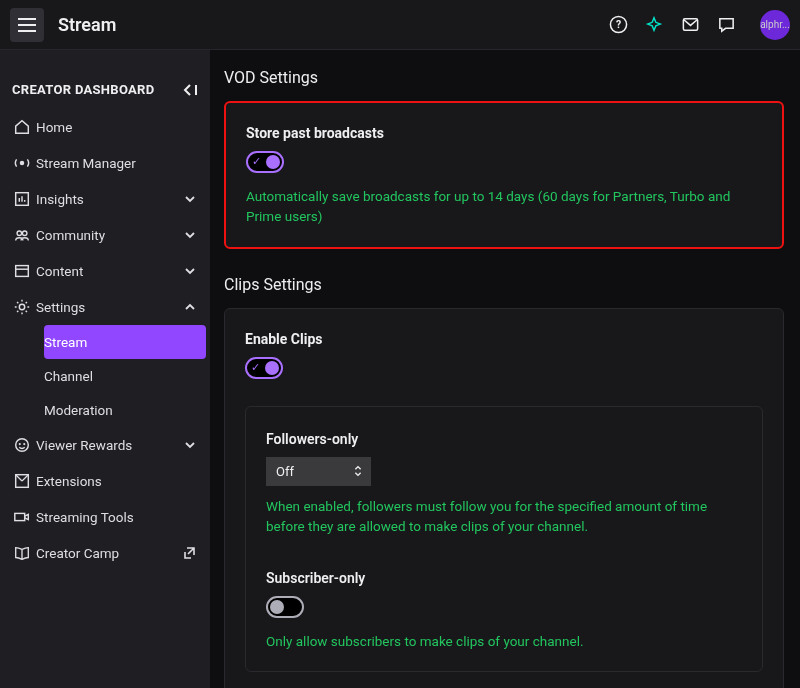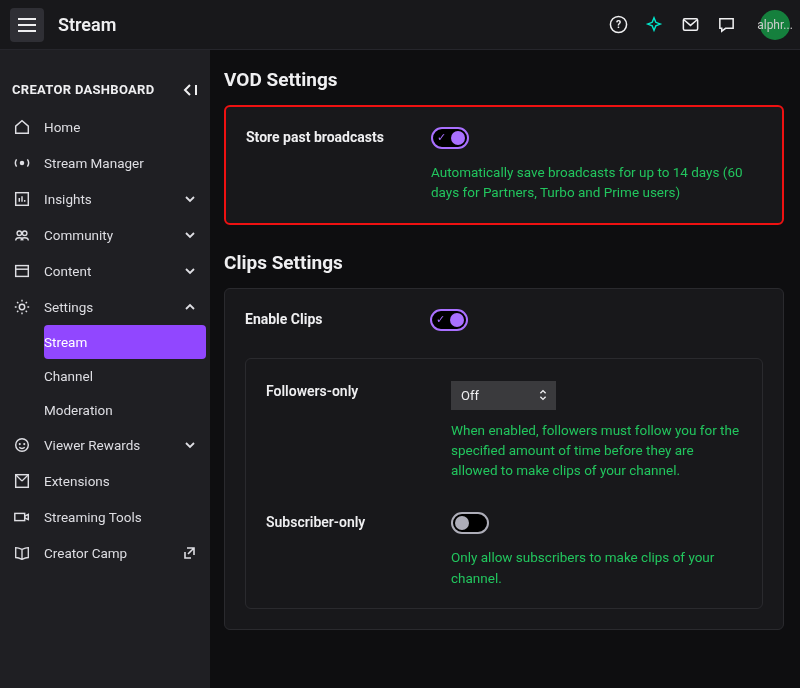--- a/index.html
+++ b/index.html
@@ -23,57 +23,57 @@
   background: #2f2f35;
   border-radius: 4px;
   display:flex;align-items:center;justify-content:center;
   cursor:pointer;
 }
 .topbar-title {
   font-size: 18px; font-weight: 600; margin-left: 14px;
 }
 .topbar-right { margin-left:auto; display:flex; align-items:center; gap:16px; }
 .icon-btn { width:20px; height:20px; display:flex;align-items:center;justify-content:center; cursor:pointer; }
-.avatar { width:30px;height:30px;border-radius:50%;background:#15803d;display:flex;align-items:center;justify-content:center;font-size:12px;color:#ccc; margin-left:8px;}
+.avatar { width:30px;height:30px;border-radius:50%;background:#6d28d9;display:flex;align-items:center;justify-content:center;font-size:10px;color:#ccc; margin-left:8px;}
 .layout { display:flex; height: calc(100% - 50px); }
 .sidebar {
   width: 210px;
   background: #1f1f23;
   padding: 14px 4px 10px 4px;
   overflow-y: auto;
 }
 .sidebar-header {
   display:flex; align-items:center; justify-content:space-between;
   padding: 4px 8px 12px 8px;
   font-weight:700; font-size:13px; letter-spacing:0.3px;margin-top:14px;
 }
 .nav-item {
   display:flex; align-items:center;
   padding: 9px 10px 9px 8px;
   border-radius: 4px;
   cursor:pointer;
   color:#dedee3;
-  gap: 12px;
+  gap: 4px;
 }
 .nav-item .nav-icon { width:20px; display:flex;justify-content:center; }
 .nav-item .chev { margin-left:auto; }
 .nav-item.active { background:#9147ff; color:#fff; }
 .nav-sub { padding-left: 40px; }
 .nav-sub .nav-item { padding-left:0; }
 .content { flex:1; padding: 18px 16px 0 14px; overflow-y:auto; }
-h2.section { font-size:19px; font-weight:700; margin-bottom:14px; }
+h2.section { font-size:16px; font-weight:400; margin-bottom:14px; }
 .card {
   background:#18181b;
   border:1px solid #2a2a2e;
   border-radius:6px;
   padding: 20px 20px;
   margin-bottom: 26px;
 }
 .card.highlight { border: 2px solid #e11; }
-.setting-row { display:flex; gap: 10px; }
+.setting-row { display:flex; gap: 10px; flex-direction: column; }
 .setting-label { width: 175px; font-weight:700; font-size:14px; color:#efeff1; flex-shrink:0; padding-top:2px;}
 .setting-label.sub { font-weight:600; }
 .setting-body { flex:1; }
 .setting-desc { color:#22c55e; font-size:13.5px; line-height:1.5; margin-top:10px; }
 .toggle {
   width:38px; height:22px; border-radius:12px;
   position:relative; cursor:pointer;
   display:inline-block;
 }
 .toggle.on { border:2px solid #a970ff; background:#000; }

